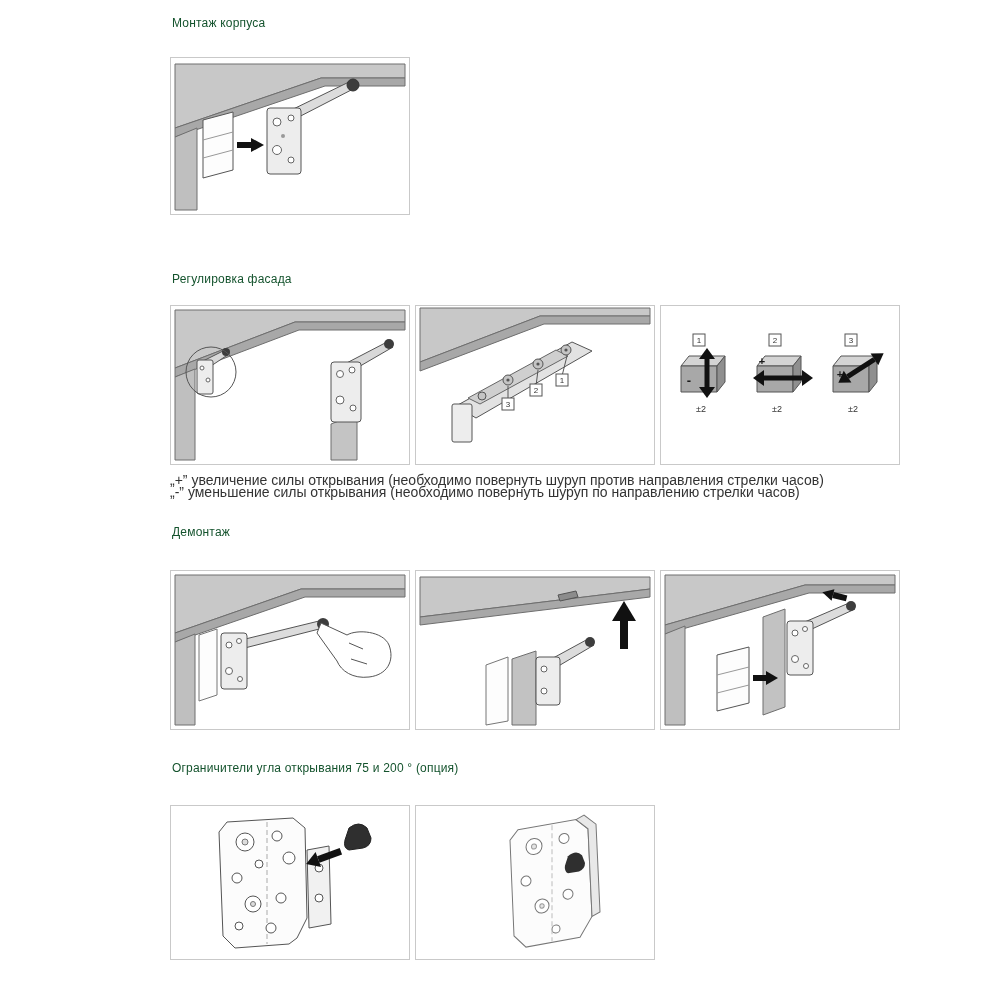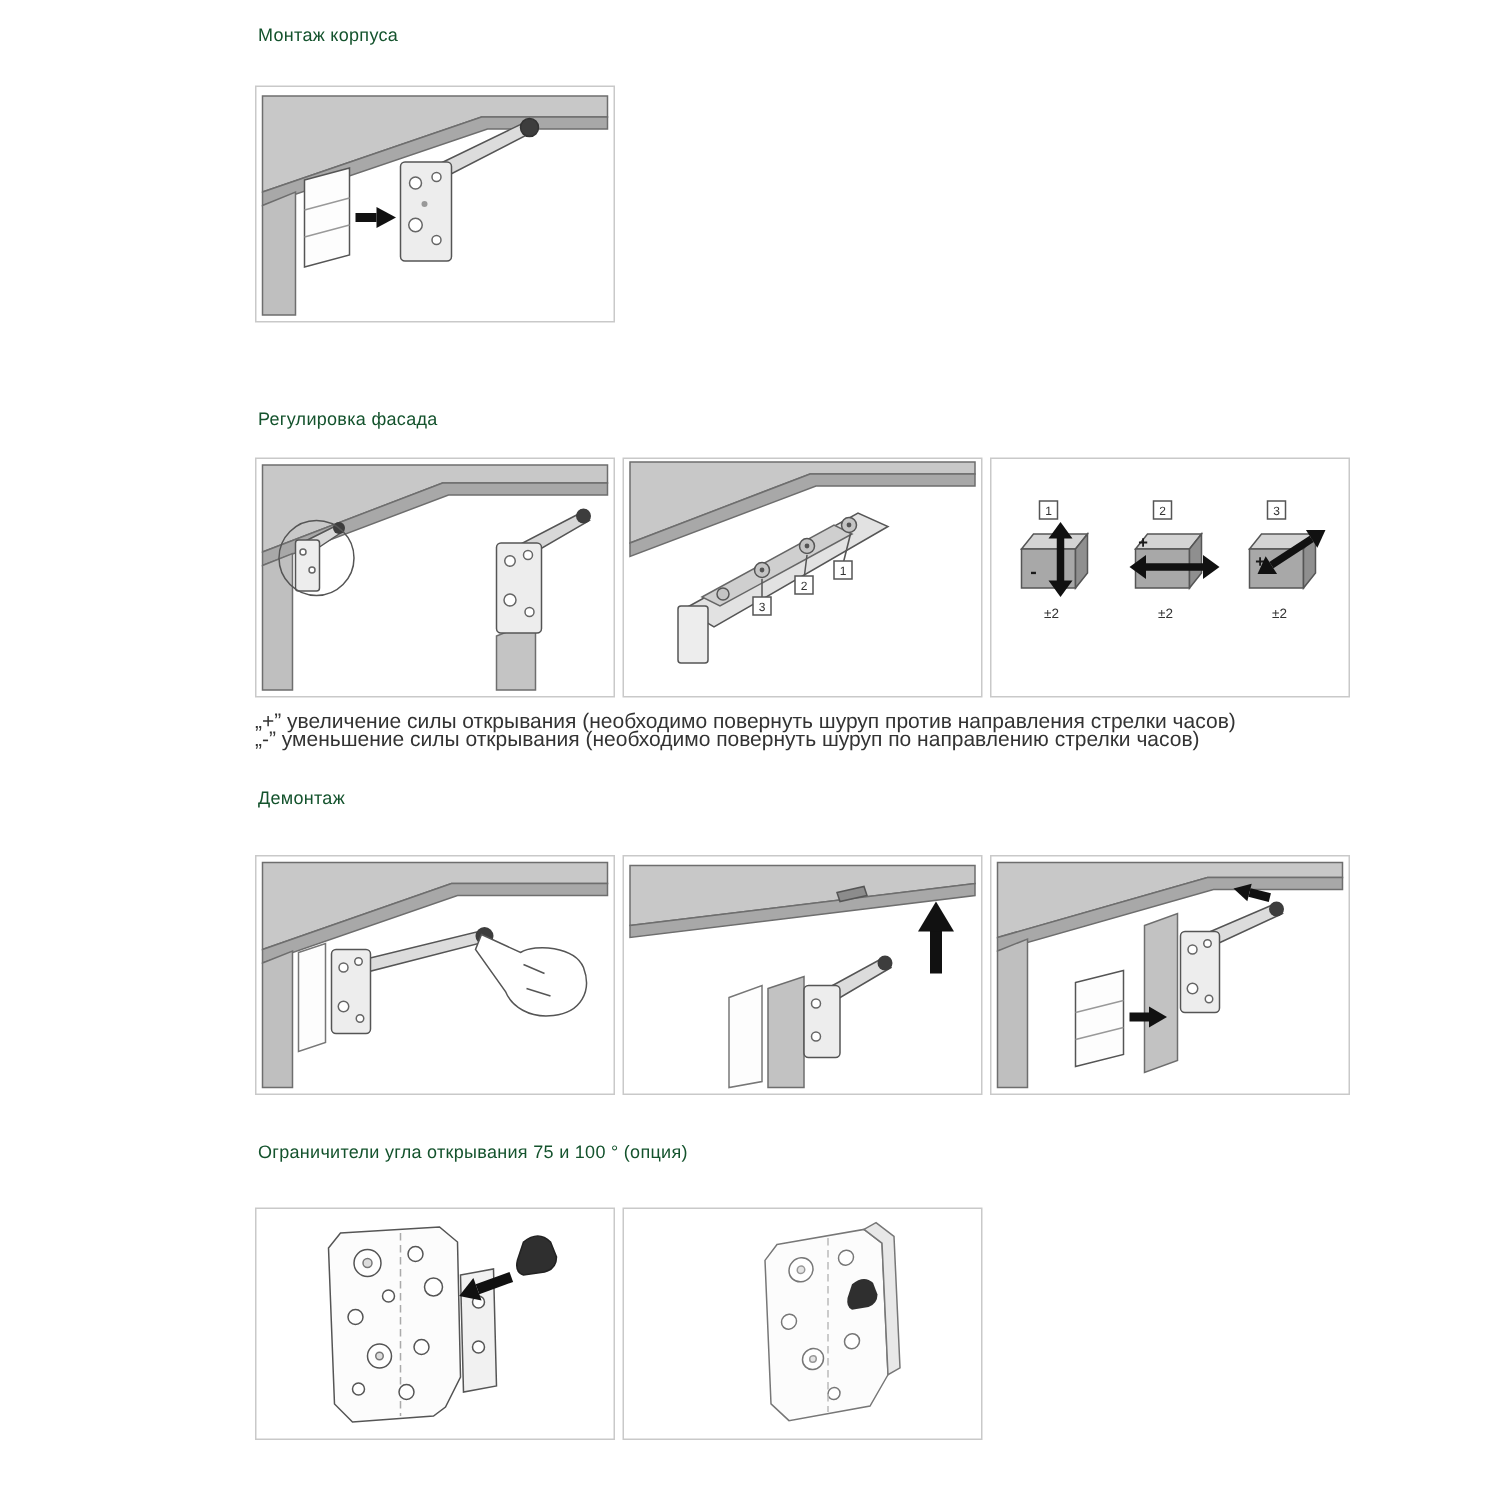--- a/index.html
+++ b/index.html
@@ -253,21 +253,21 @@
       <line x1="56" y1="104" x2="88" y2="96" stroke="#999"></line>
       <line x1="56" y1="122" x2="88" y2="114" stroke="#999"></line>
     </g>
     <g fill="#111">
       <rect x="92" y="104" width="13" height="6"></rect>
       <polygon points="105,100 117,107 105,114"></polygon>
     </g>
   </svg>
 </div>
 
-<div class="heading" style="left:172px;top:761px">Ограничители угла открывания 75 и 100 ° (опция)</div>
+<div class="heading" style="left:172px;top:761px">Ограничители угла открывания 75 и 200 ° (опция)</div>
 
 <div class="panel" style="left:170px;top:805px;width:240px;height:155px">
   <svg viewBox="0 0 238 153" width="238" height="153">
     <g>
       <path d="M56,16 L122,12 L134,22 L136,112 L126,132 L118,138 L64,142 L52,130 L48,26 Z" fill="#fcfcfc" stroke="#555"></path>
       <line x1="96" y1="16" x2="96" y2="138" stroke="#aaa" stroke-dasharray="5 3"></line>
       <circle cx="74" cy="36" r="9" fill="#fff" stroke="#555"></circle>
       <circle cx="74" cy="36" r="3" fill="#ddd" stroke="#777"></circle>
       <circle cx="106" cy="30" r="5" fill="#fff" stroke="#555"></circle>
       <circle cx="118" cy="52" r="6" fill="#fff" stroke="#555"></circle>

